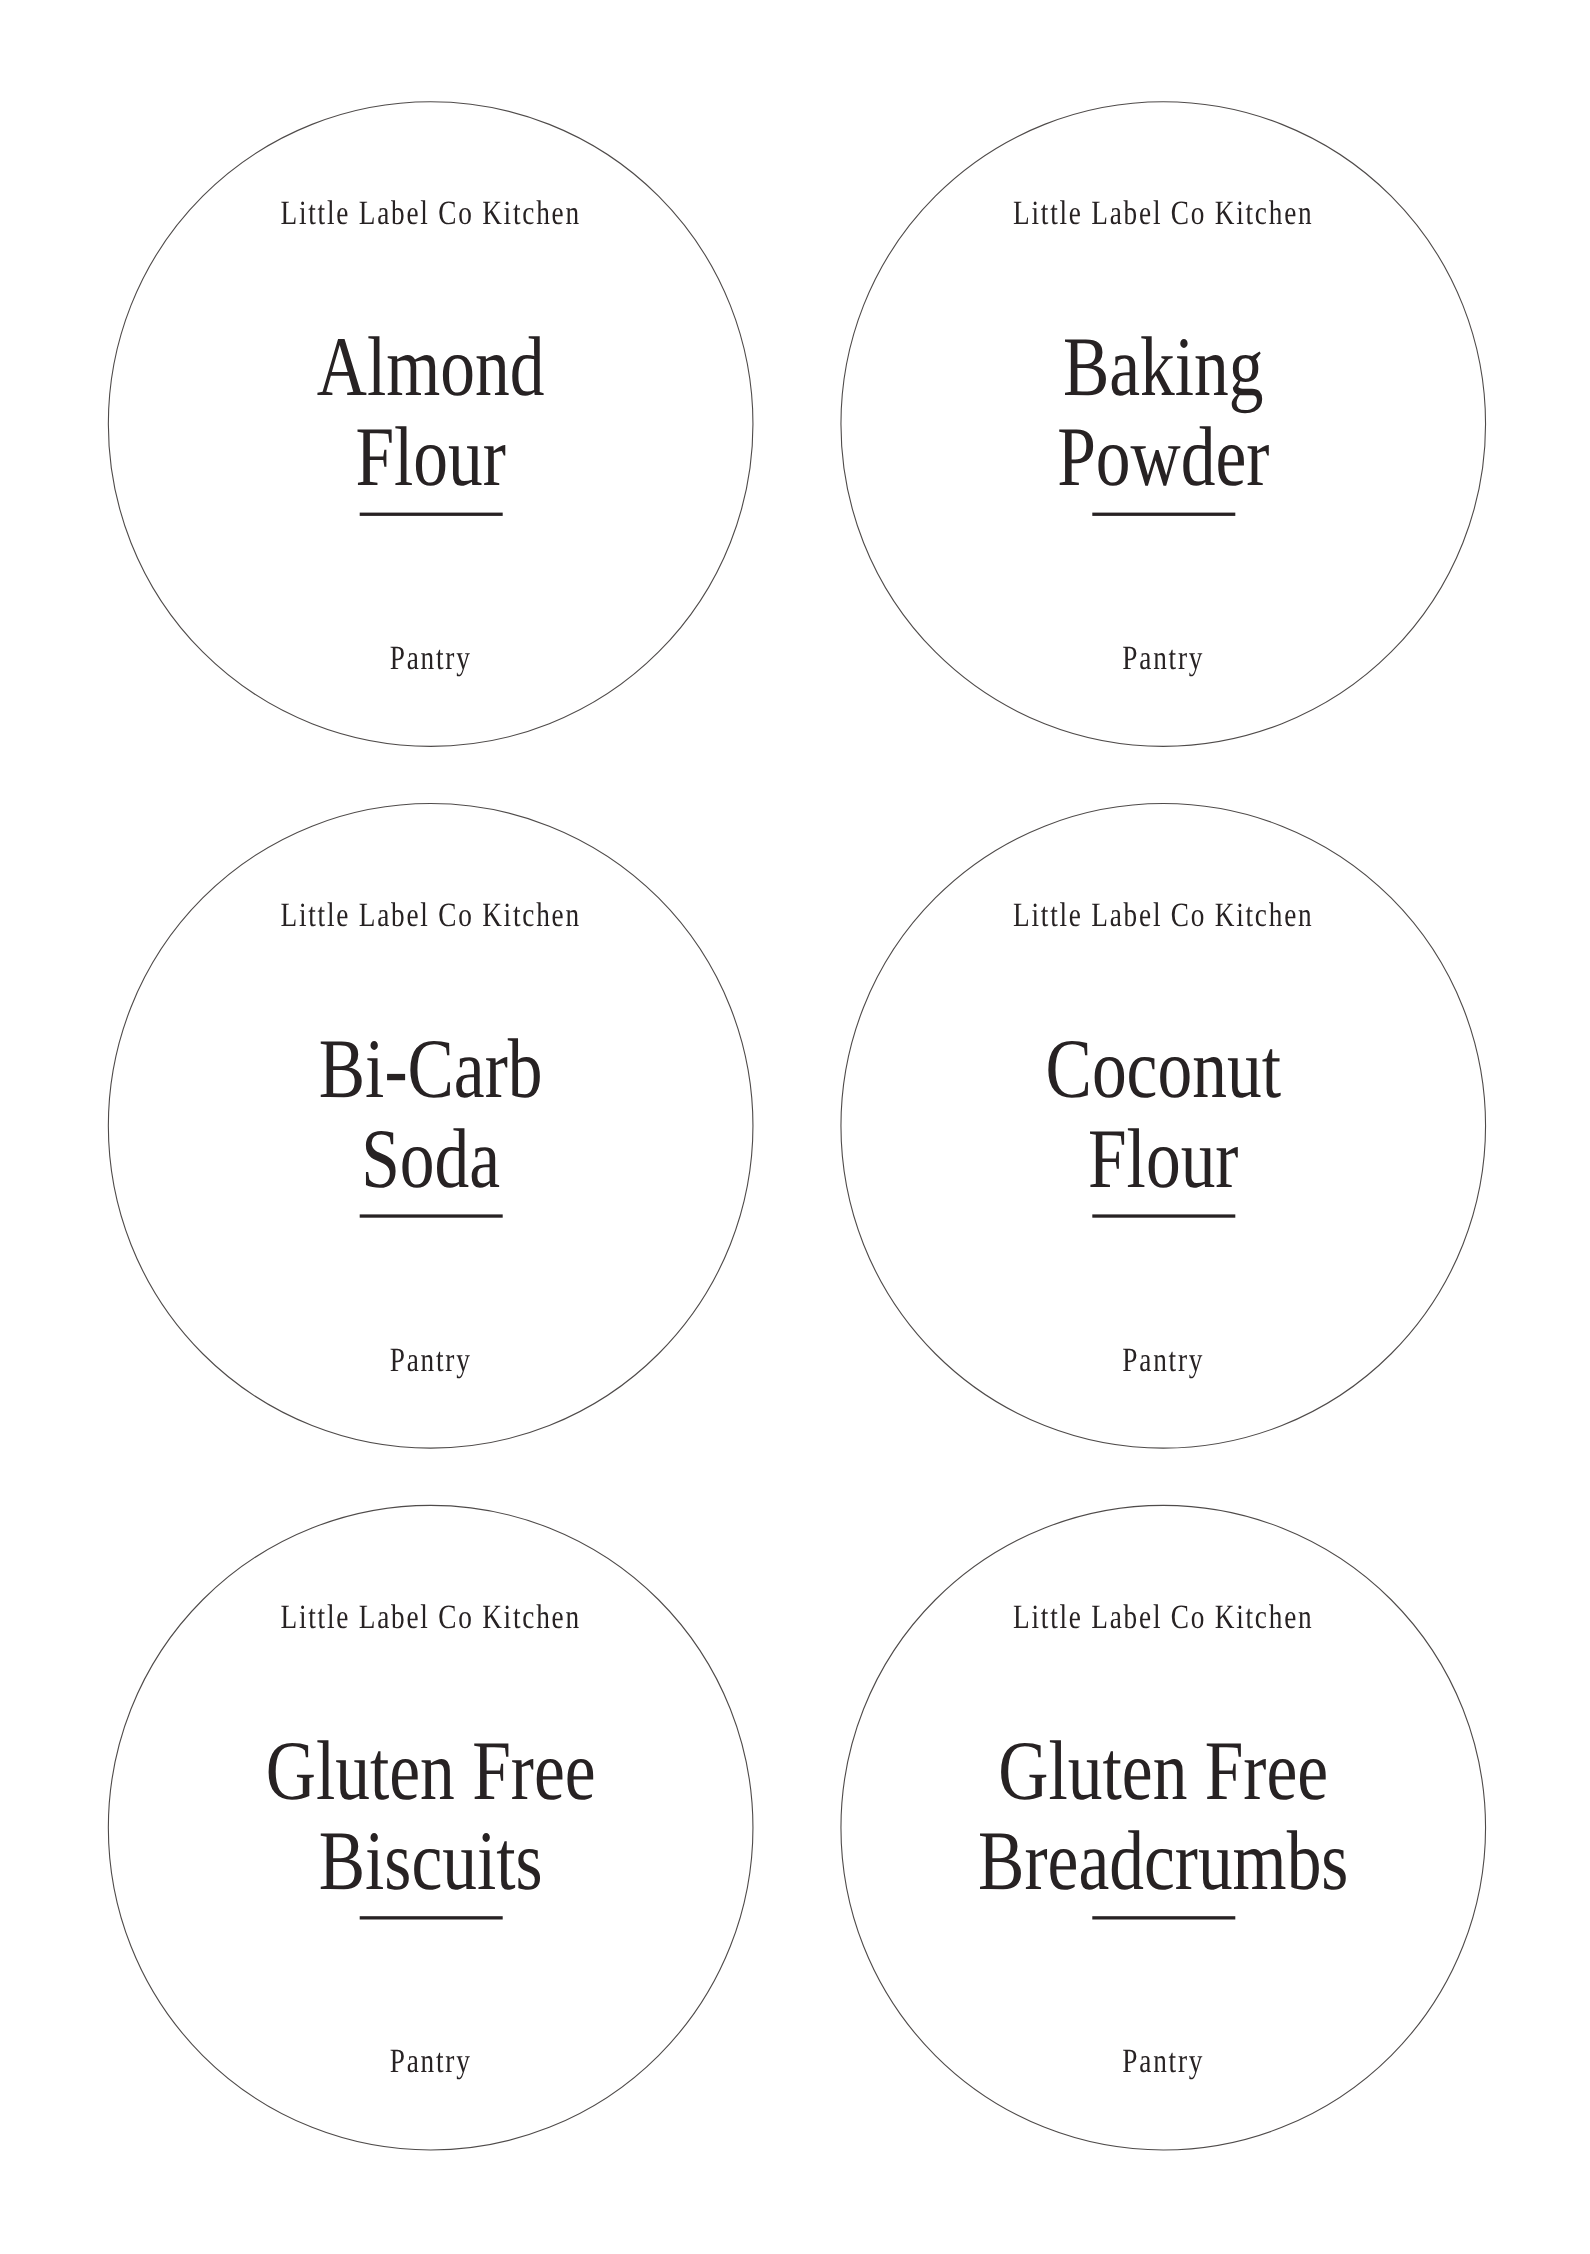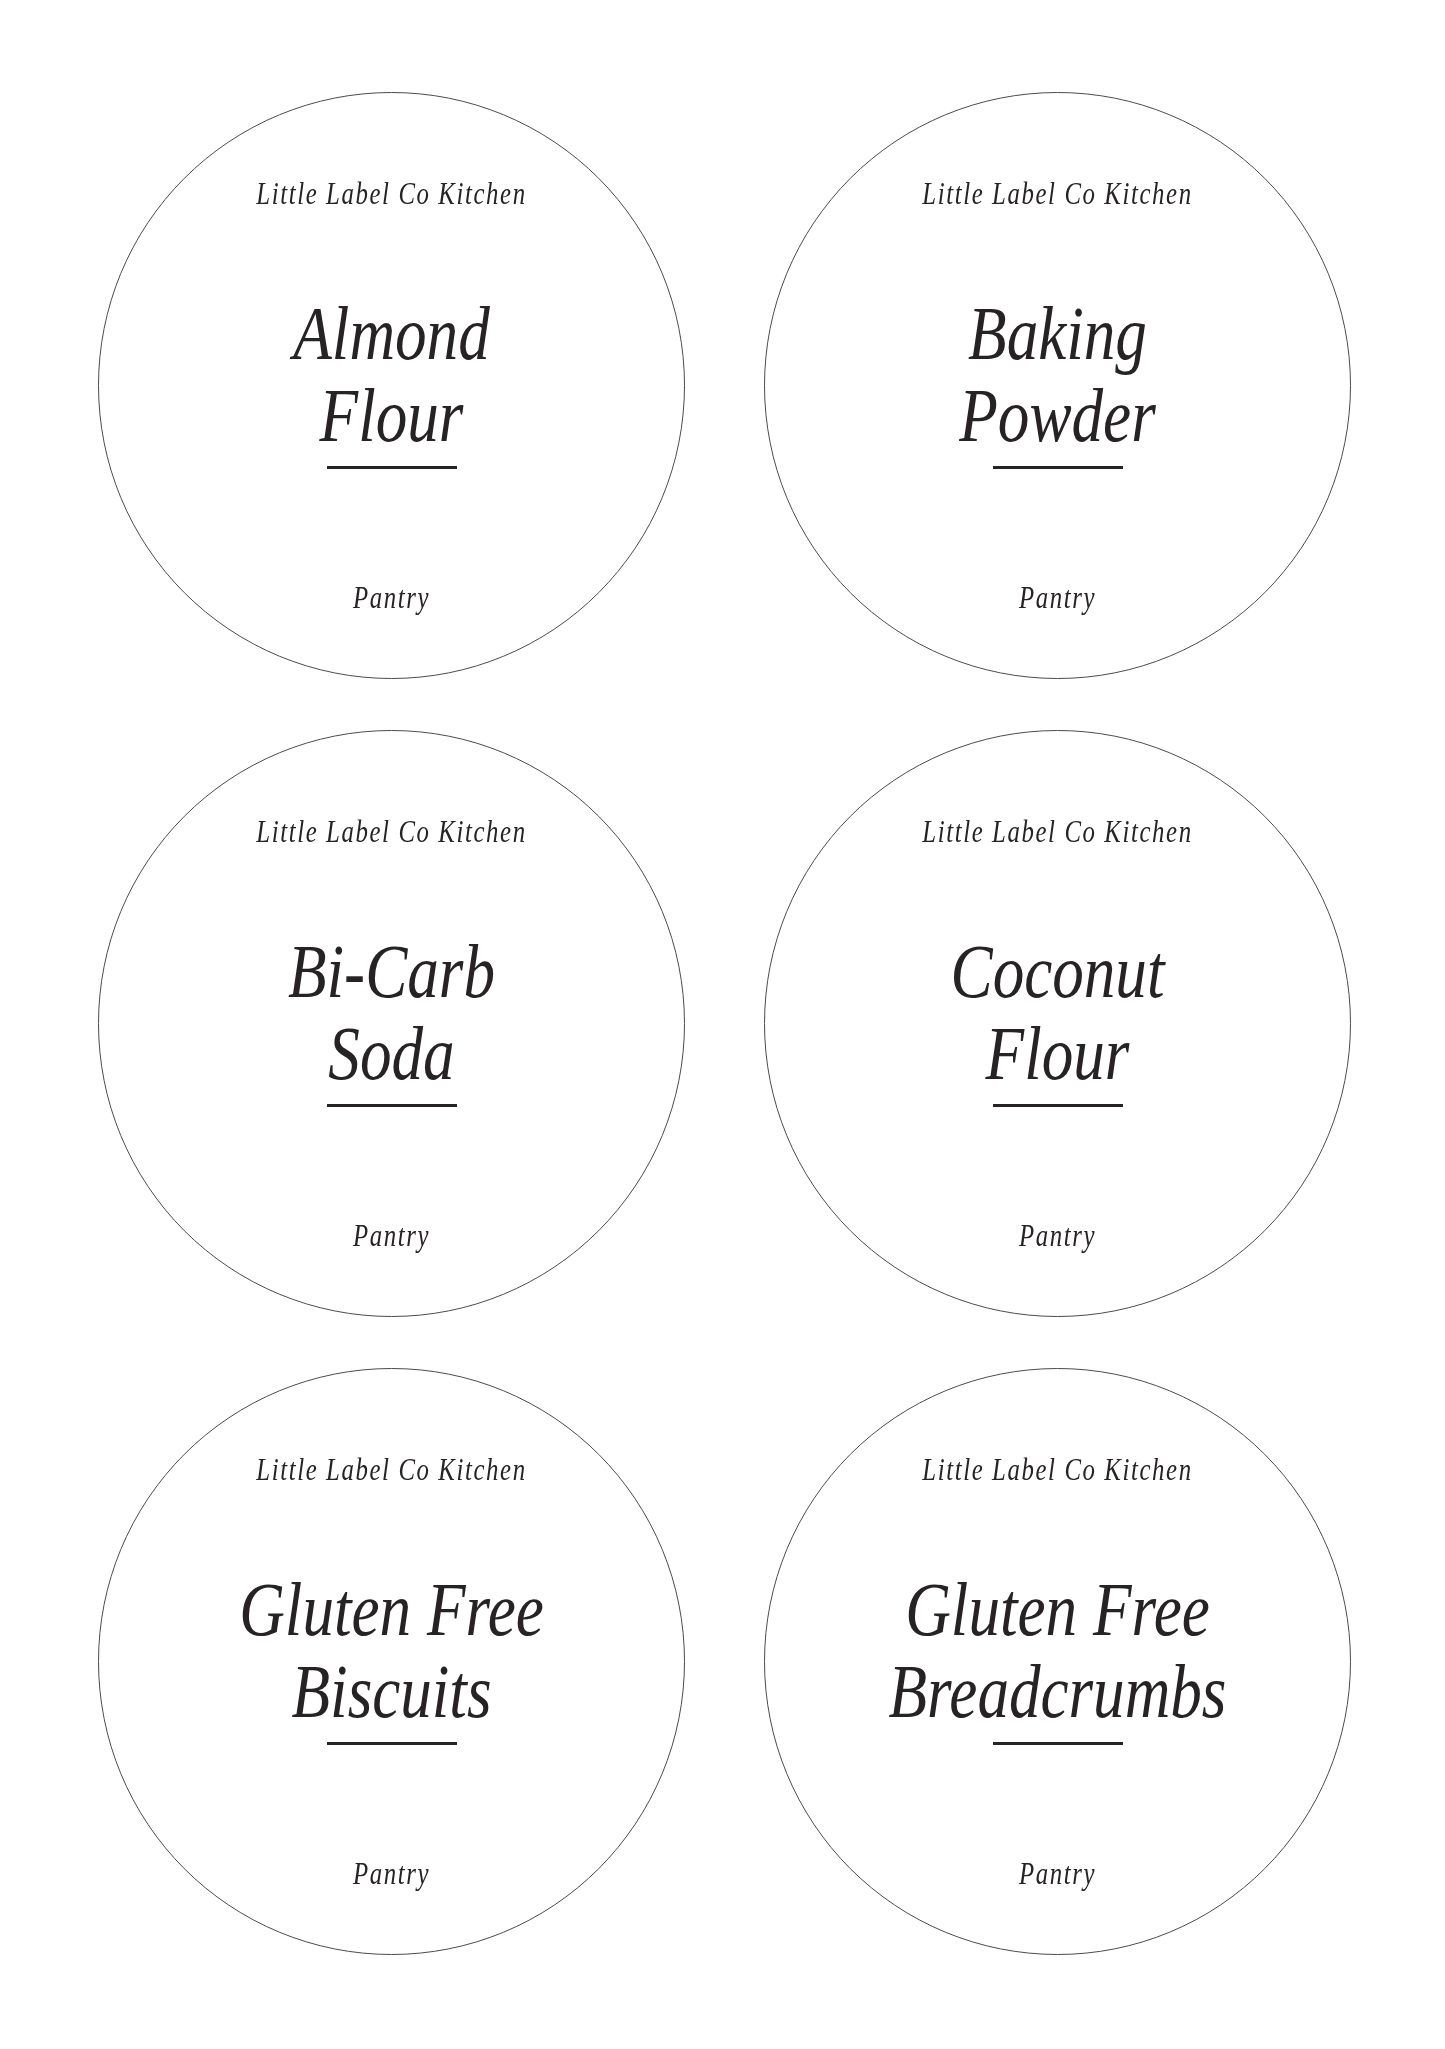--- a/index.html
+++ b/index.html
@@ -14,21 +14,20 @@
     height: 2049px;
     background: var(--bg);
     font-family: "Liberation Serif", "DejaVu Serif", serif;
     color: var(--text-color);
     overflow: hidden;
   }
   .sheet {
     position: relative;
     width: 1175px;
     height: 2049px;
-    font-style: italic;
   }
   .label {
     position: absolute;
     width: 587px;
     height: 587px;
     border: 1.5px solid var(--line-color);
     border-radius: 50%;
     background: var(--bg);
   }
   

